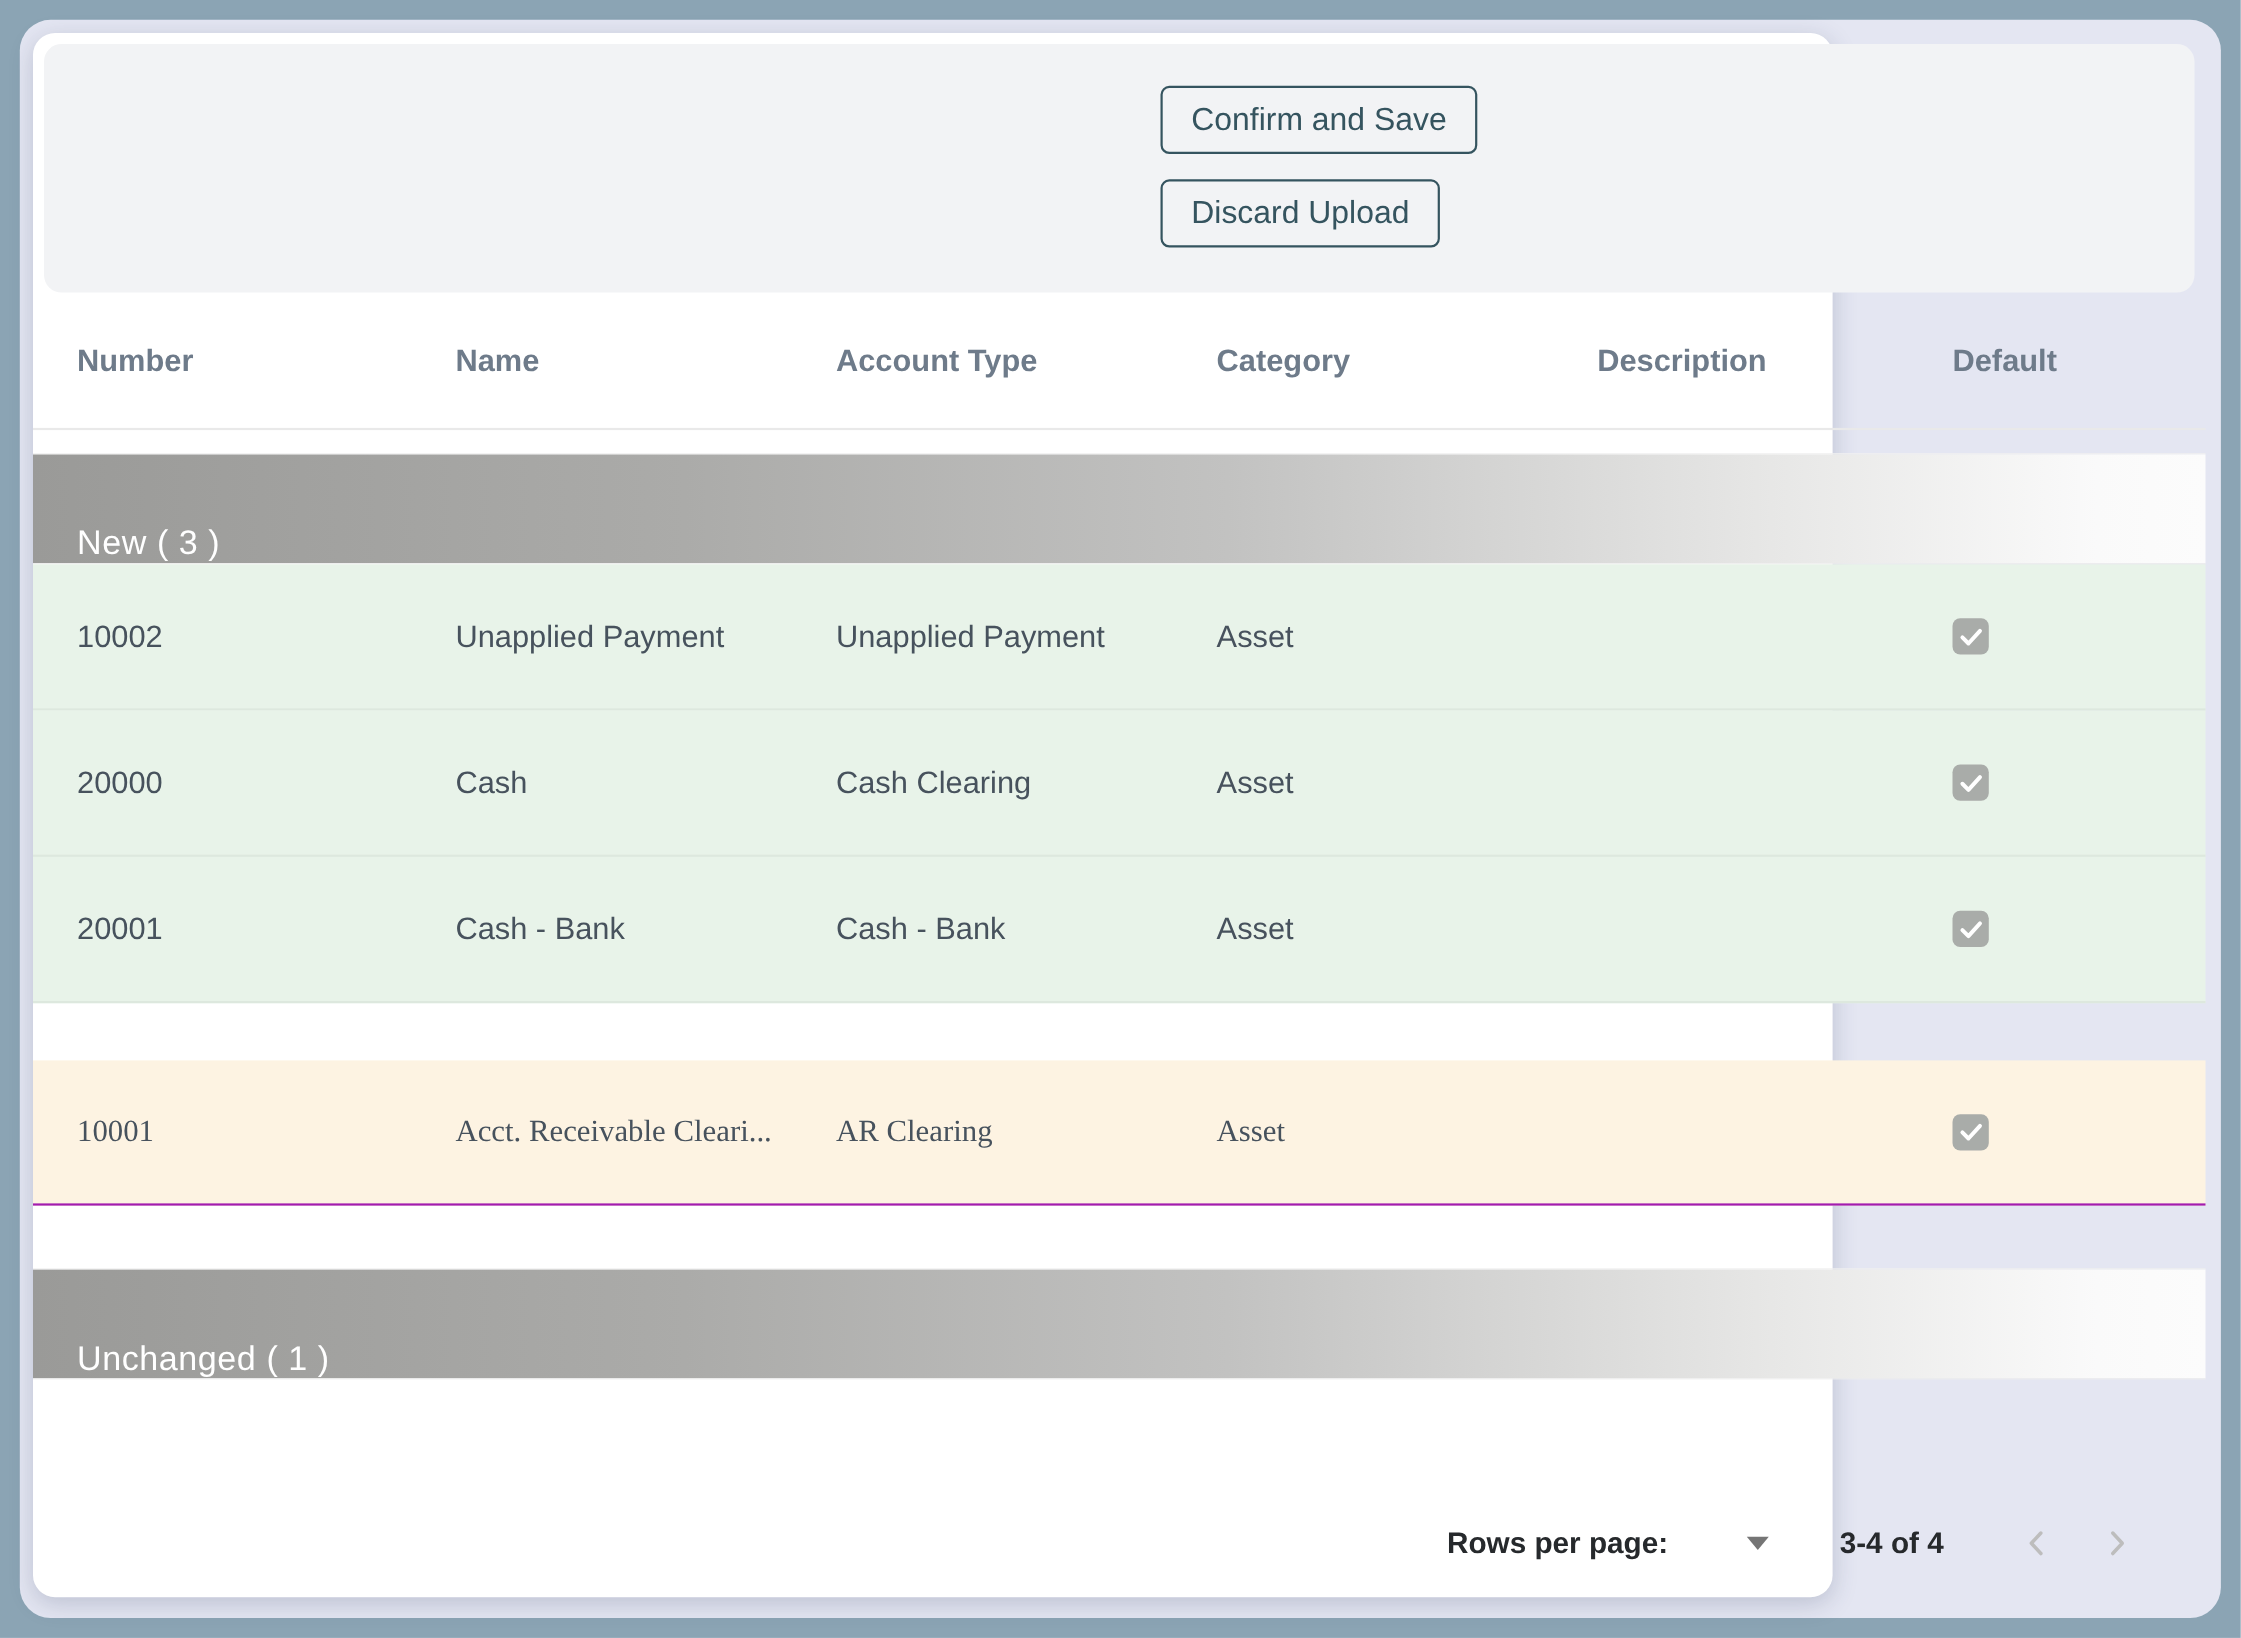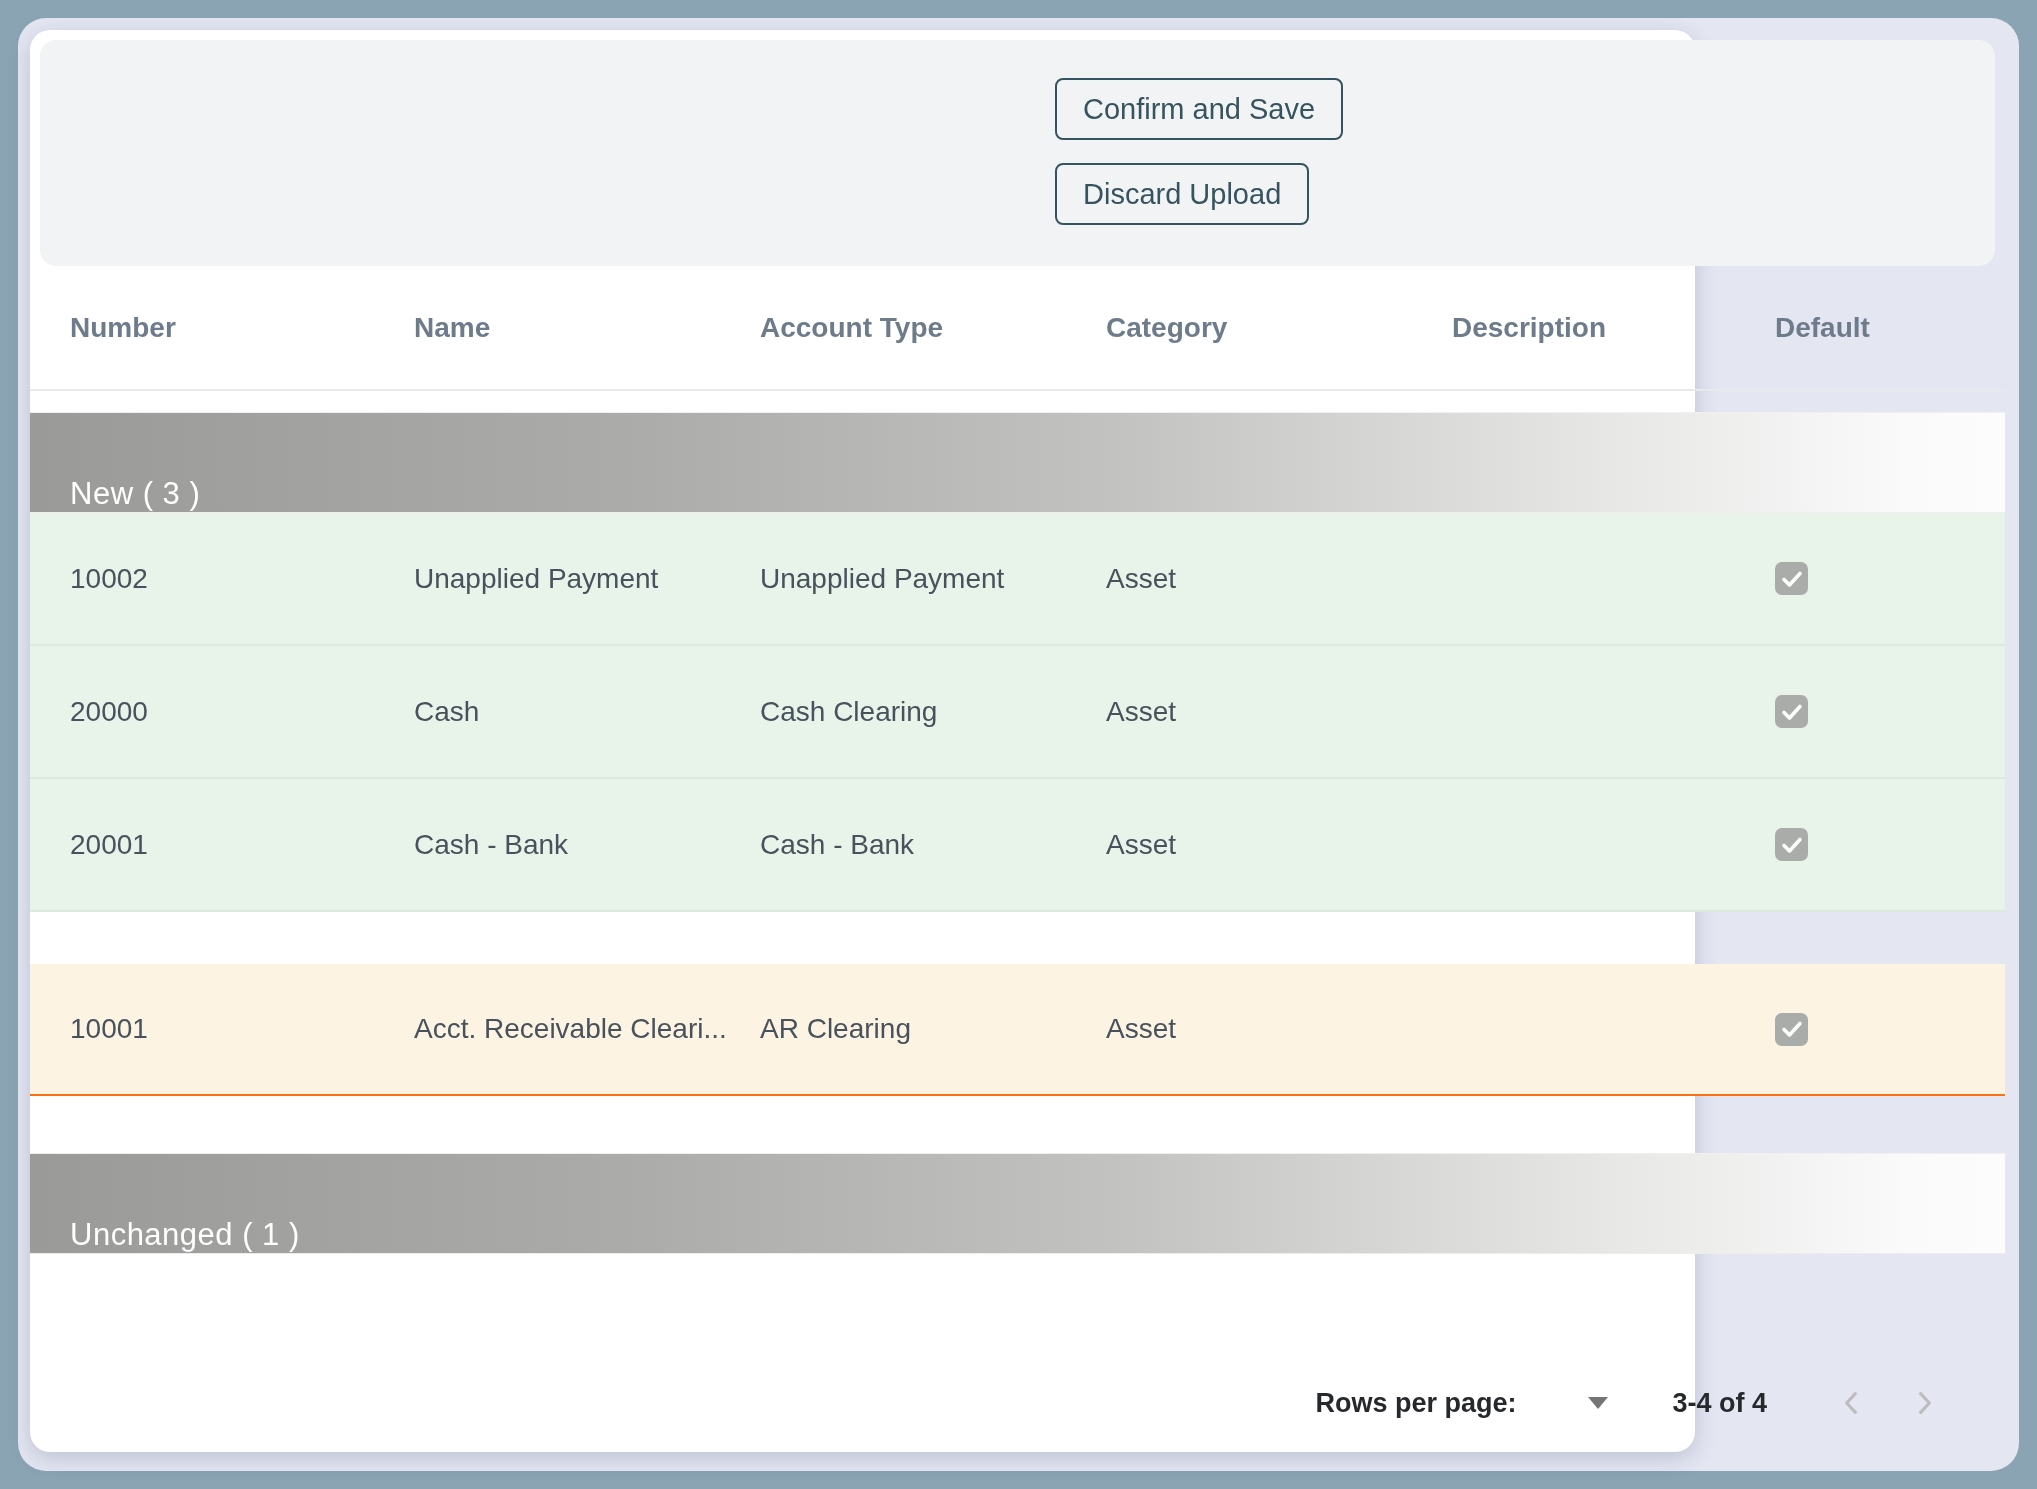--- a/index.html
+++ b/index.html
@@ -15,21 +15,20 @@
     font-family:"Liberation Sans","DejaVu Sans",sans-serif;
   }
   .frame{
     position:absolute;left:18px;top:18px;right:18px;bottom:18px;
     background:var(--frame_inner);border-radius:28px;
   }
   .card{
     position:absolute;left:12px;top:12px;width:1636px;height:1422px;
     background:#ffffff;border-radius:20px;
     box-shadow:0 6px 22px rgba(50,65,95,.22);
-    padding-left:29px;
   }
   
   .panel{
     position:absolute;left:10px;top:10px;width:1955px;height:226px;
     background:var(--panel_bg);border-radius:16px;
   }
   .btn{
     position:absolute;left:1015px;height:62px;
     background:transparent;border:2.5px solid var(--accent);border-radius:8px;
     color:var(--accent);font-size:29px;font-weight:500;
@@ -53,21 +52,21 @@
   .spacer-md{height:52px;}
   .spacer-lg{height:57px;}
   .band{
     height:101px;display:flex;align-items:flex-end;padding-left:40px;
     box-sizing:border-box;color:#fff;font-size:31px;letter-spacing:.5px;
     background:linear-gradient(90deg,var(--band_start) 0%,#ababa9 30%,#c2c2c1 55%,#e7e7e6 80%,#fafafa 95%,#fcfcfc 100%);
     border-top:1px solid #f0f0f0;border-bottom:1px solid #ededed;
   }
   .row{height:133px;font-size:28px;color:var(--cell_text);}
   .row.new{background:var(--new_bg);border-bottom:2px solid #dde8de;}
-  .row.updated{background:var(--updated_bg);border-bottom:2px solid #f97316;height:132px;}
+  .row.updated{background:var(--updated_bg);border-bottom:2px solid #a21caf;height:132px;font-family:Liberation Serif, serif;}
   .checkbox{
     width:33px;height:33px;border-radius:7px;background:var(--checkbox_bg);
     display:flex;align-items:center;justify-content:center;cursor:default;
   }
   
   .footer{
     position:absolute;left:0;bottom:0;width:1975px;height:98px;
     display:flex;align-items:center;justify-content:flex-end;
     padding-right:58px;box-sizing:border-box;
     color:var(--footer_text);font-size:27px;font-weight:600;

